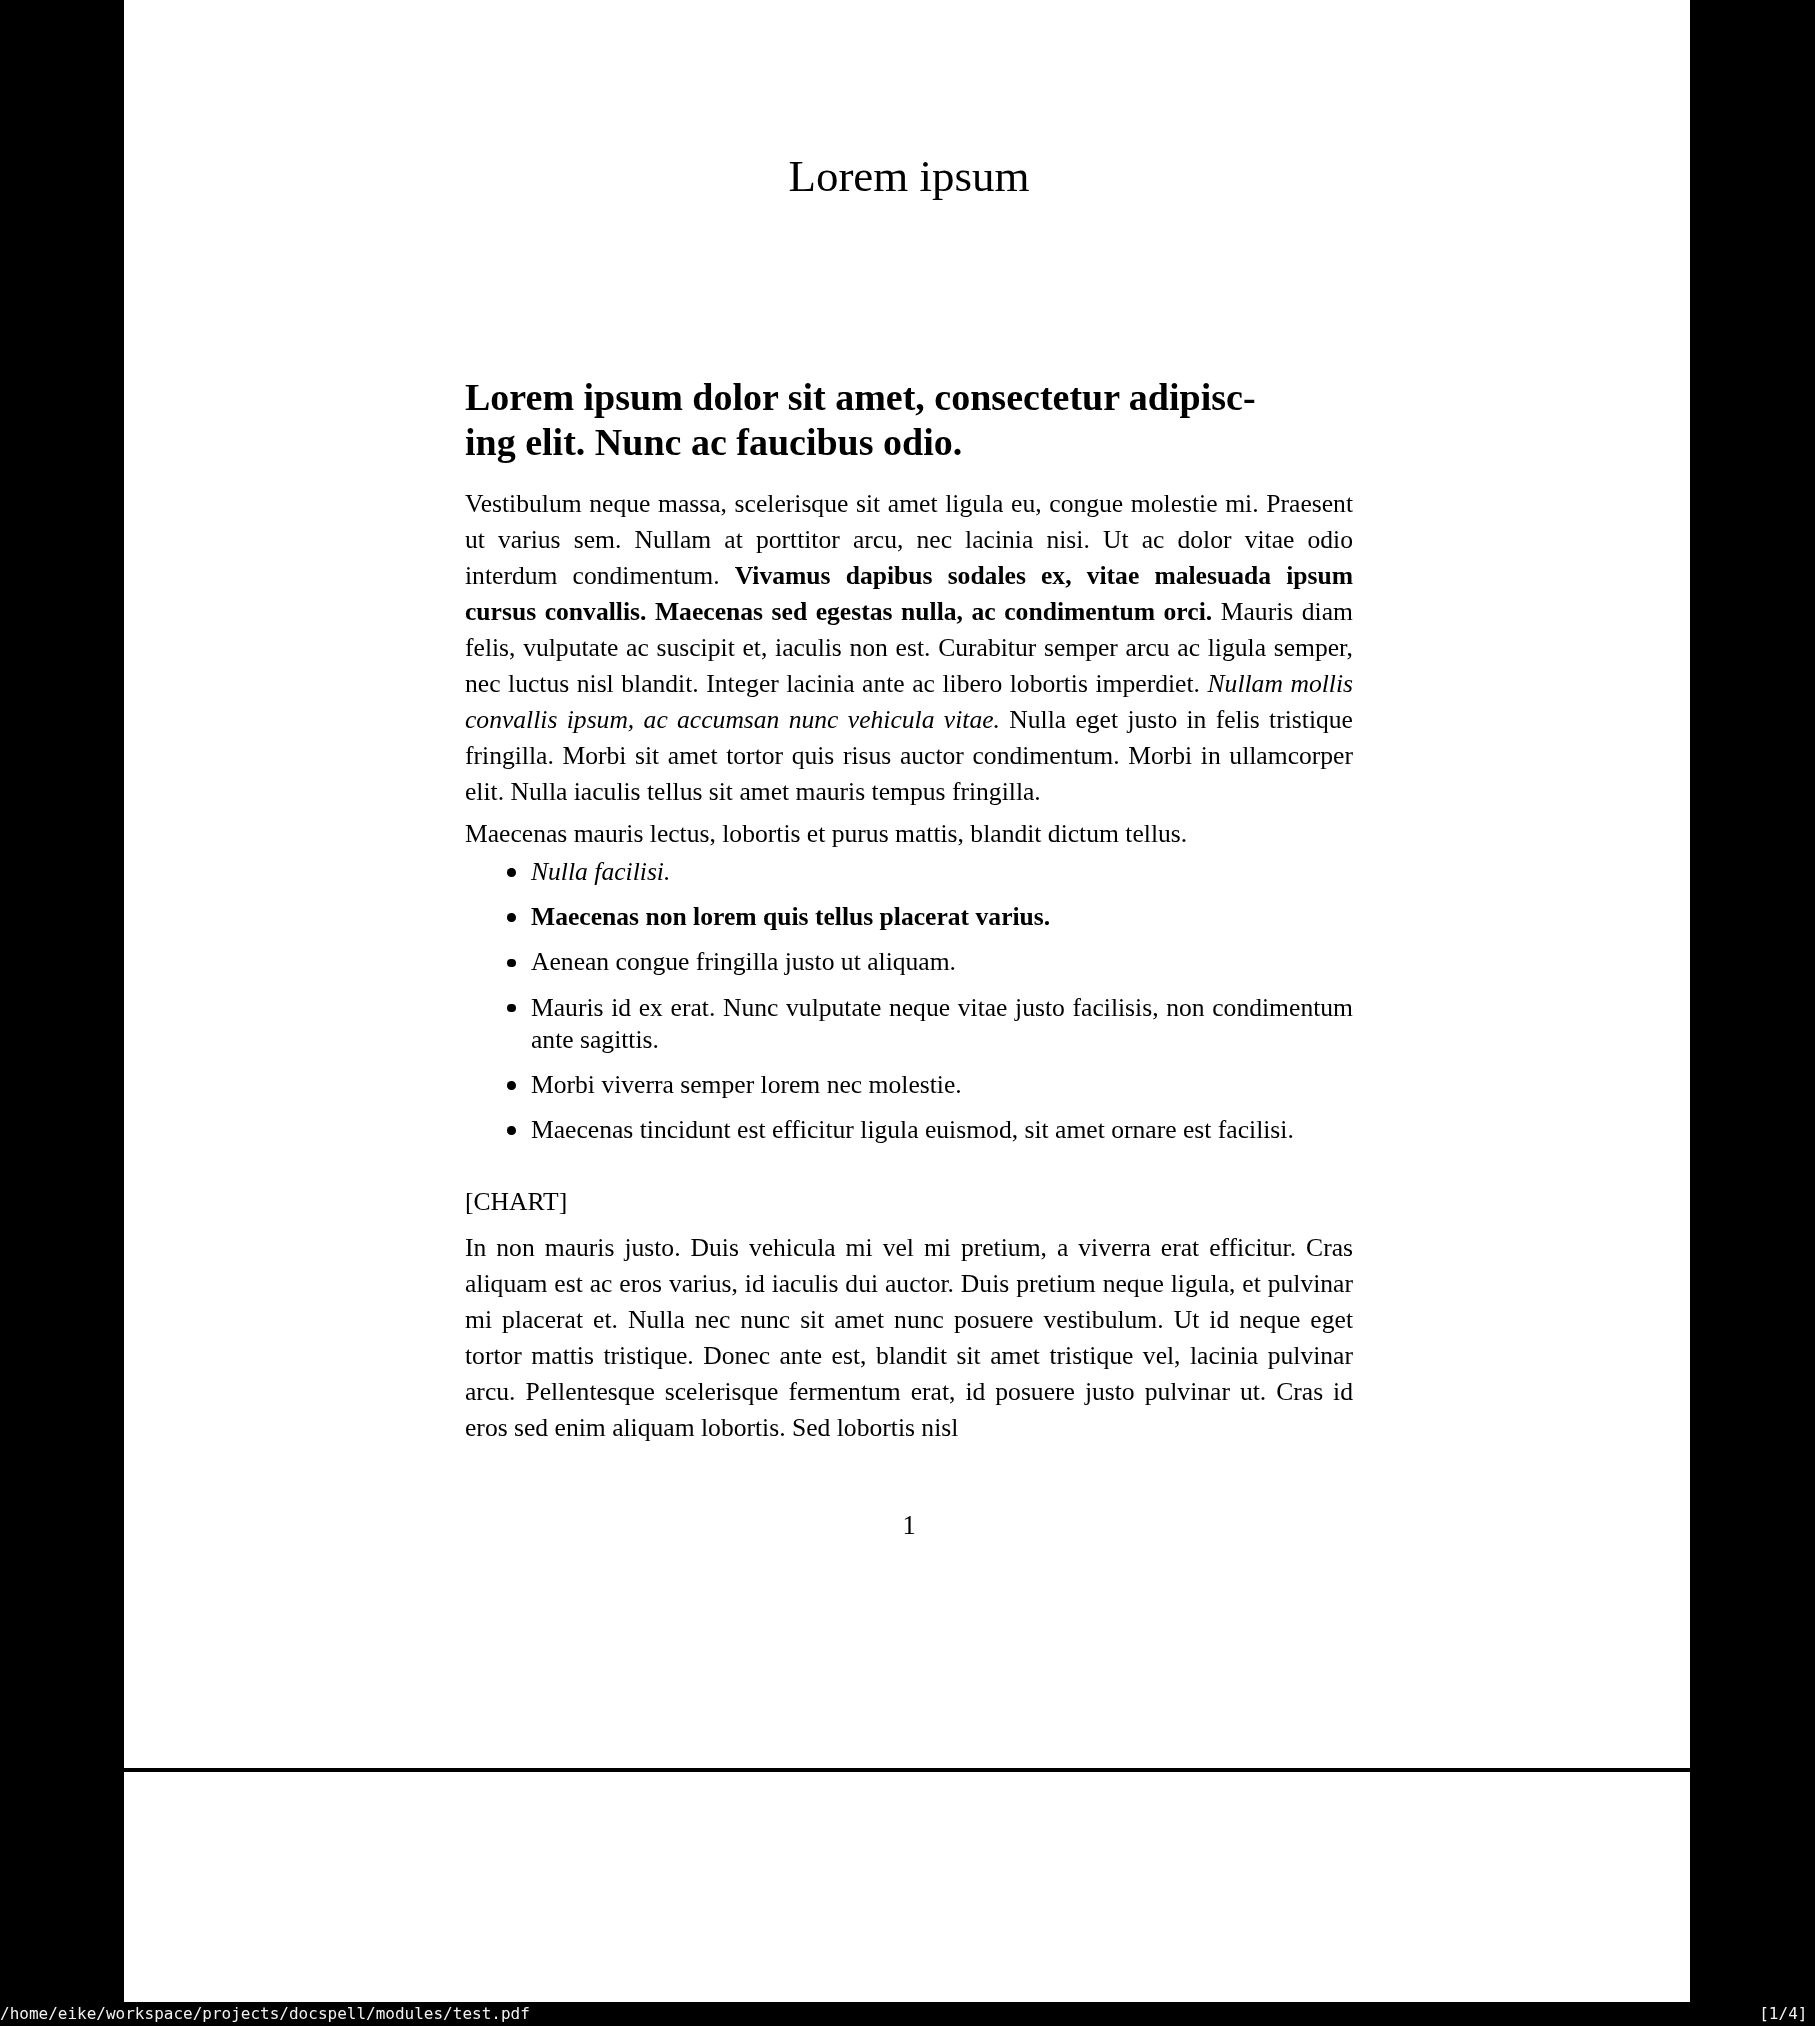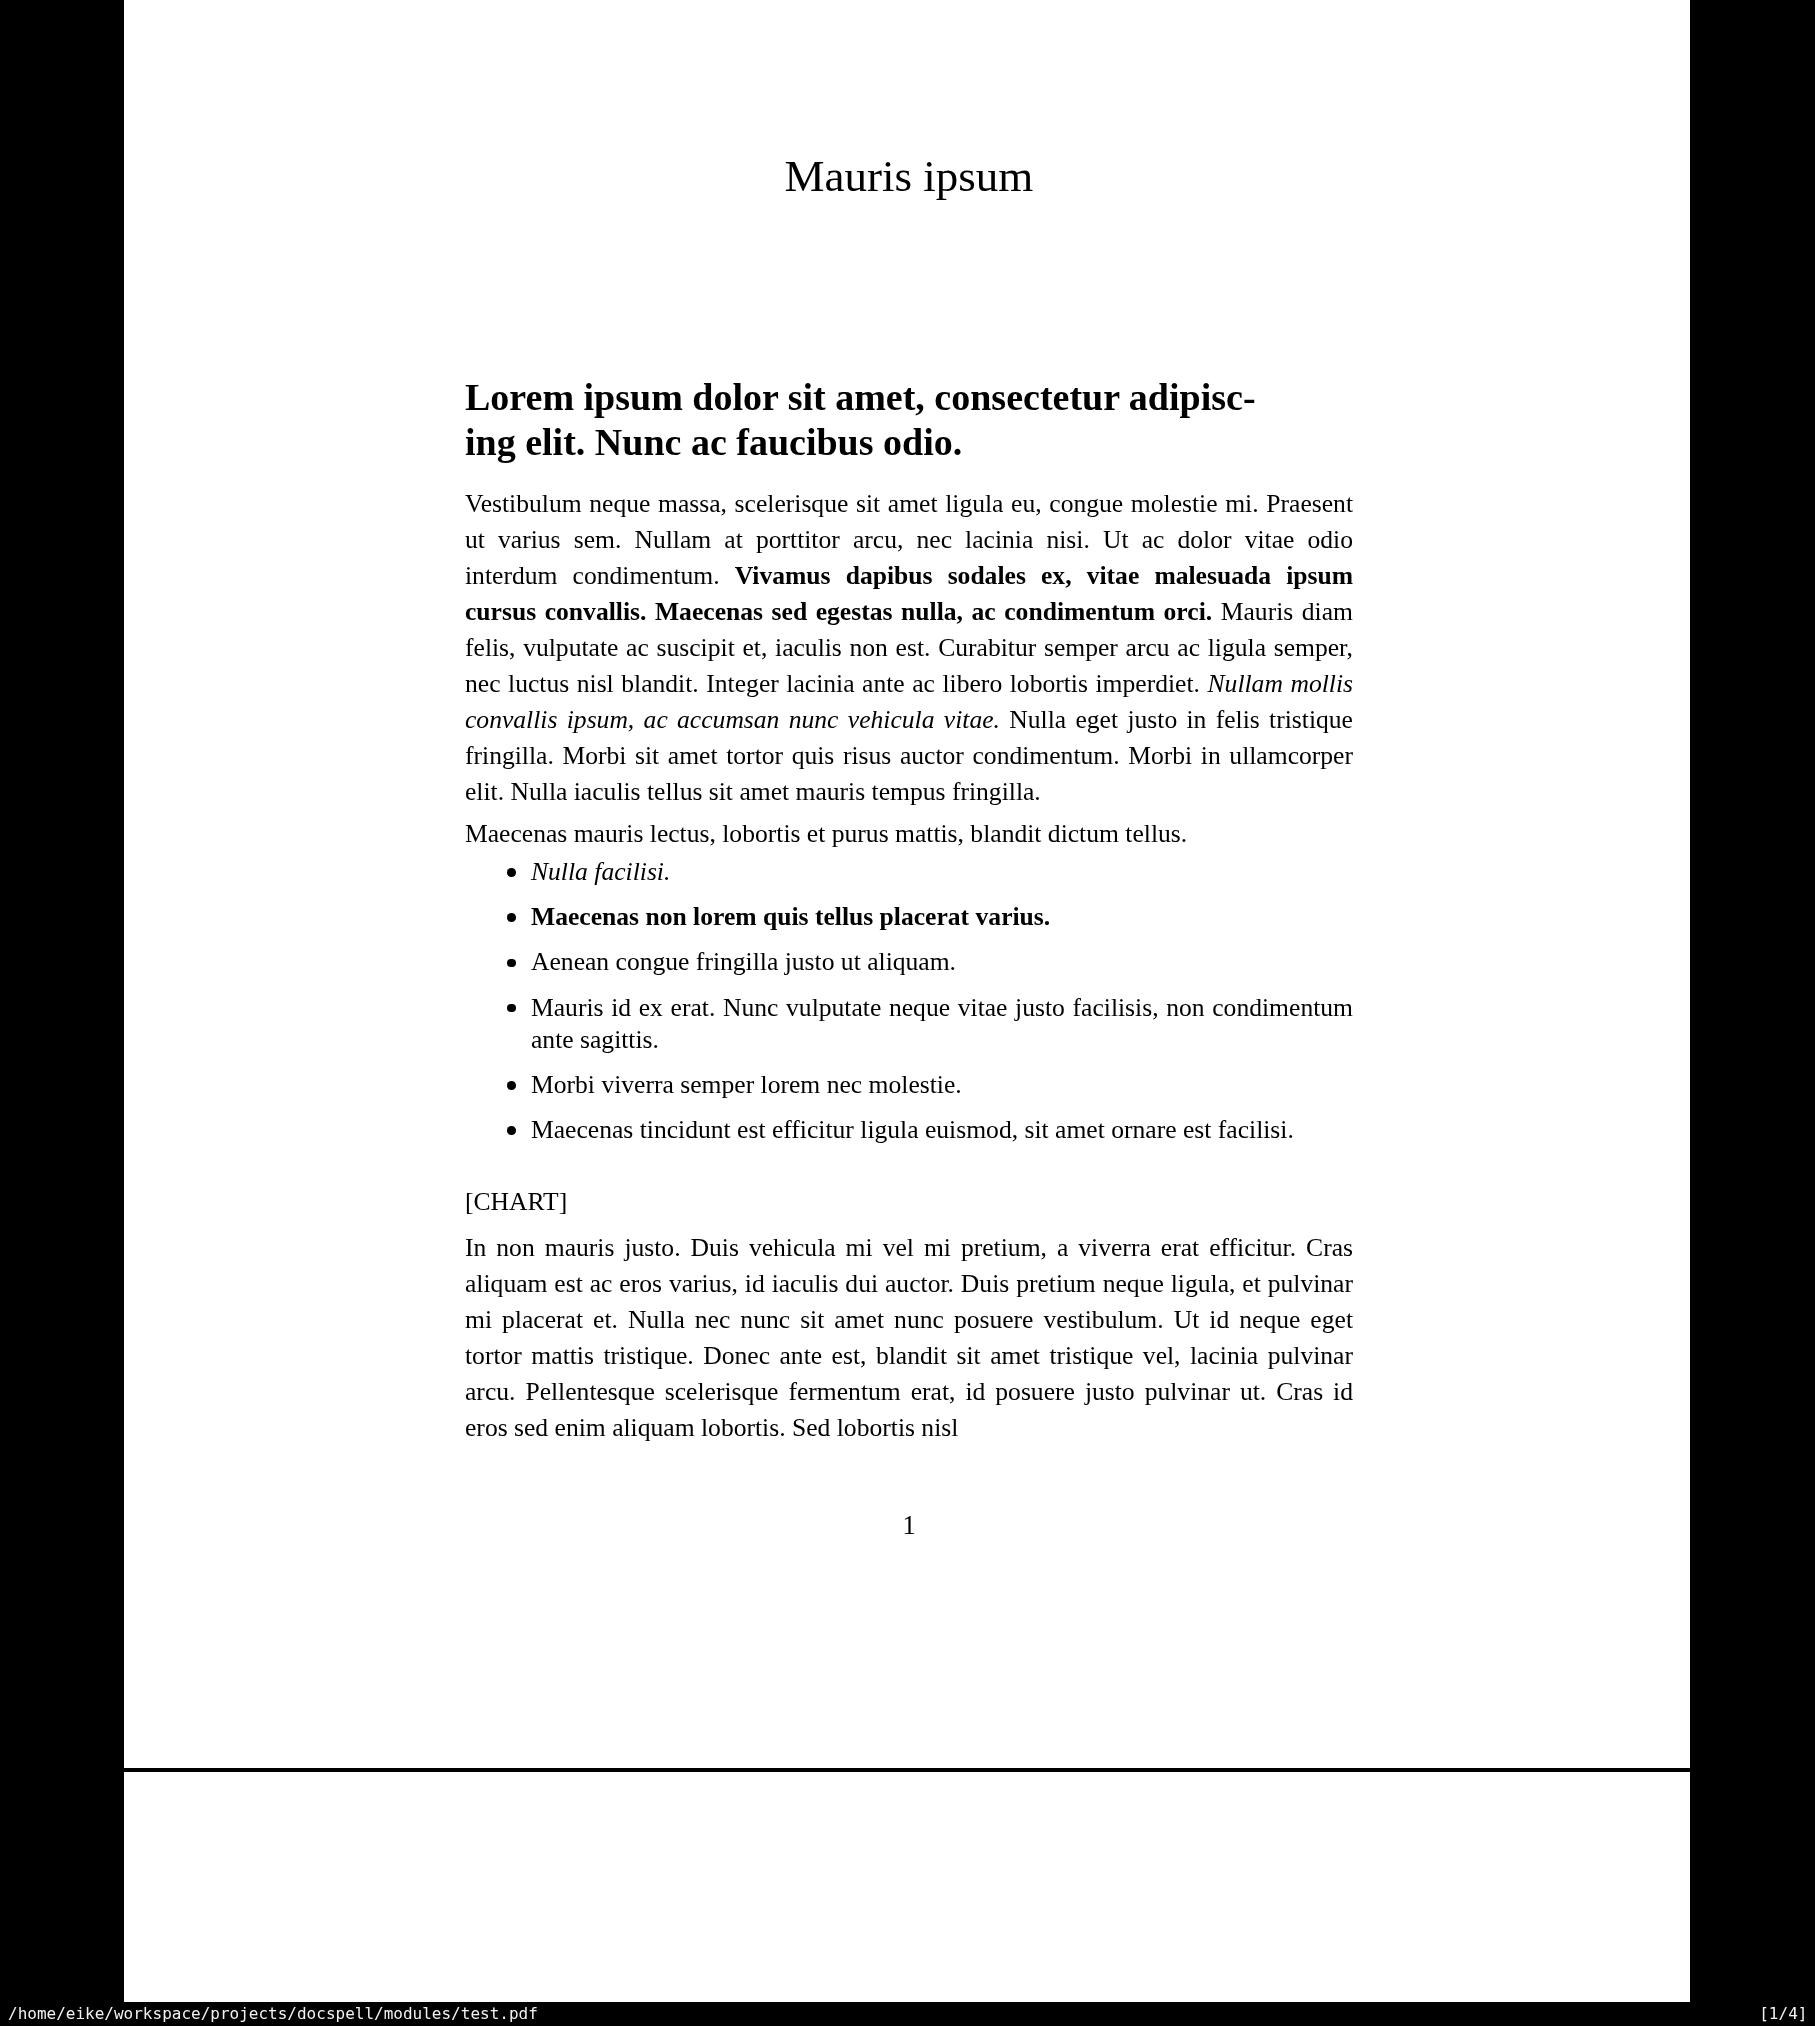--- a/index.html
+++ b/index.html
@@ -91,31 +91,31 @@
     left: 0; top: 2002px;
     width: 1815px; height: 24.6px;
     background: #000;
     color: #f2f2f2;
     font-family: "DejaVu Sans Mono", "Liberation Mono", monospace;
     font-size: 16px;
     line-height: 24.6px;
     display: flex;
     justify-content: space-between;
   }
-  .statusbar .path { padding-left: 8px; white-space: nowrap; }
+  .statusbar .path { padding-left: 0; white-space: nowrap; }
   .statusbar .pageind { padding-right: 7.6px; white-space: nowrap; }
 </style>
 </head>
 <body>
 
 <div class="screen">
 
   <div class="page page1">
 
-    <div class="content doc-title">Mauris ipsum</div>
+    <div class="content doc-title">Lorem ipsum</div>
 
     <div class="content section-heading">
       <div class="hline">Lorem ipsum dolor sit amet, consectetur adipisc-</div>
       <div class="hline">ing elit. Nunc ac faucibus odio.</div>
     </div>
 
     <p class="content para justify para1"><span>Vestibulum neque massa, scelerisque sit amet ligula eu, congue molestie mi. Praesent ut varius sem. Nullam at porttitor arcu, nec lacinia nisi. Ut ac dolor vitae odio interdum condimentum. </span><span class="seg-bold">Vivamus dapibus sodales ex, vitae malesuada ipsum cursus convallis. Maecenas sed egestas nulla, ac condimentum orci.</span><span> Mauris diam felis, vulputate ac suscipit et, iaculis non est. Curabitur semper arcu ac ligula semper, nec luctus nisl blandit. Integer lacinia ante ac libero lobortis imperdiet. </span><span class="seg-italic">Nullam mollis convallis ipsum, ac accumsan nunc vehicula vitae.</span><span> Nulla eget justo in felis tristique fringilla. Morbi sit amet tortor quis risus auctor condimentum. Morbi in ullamcorper elit. Nulla iaculis tellus sit amet mauris tempus fringilla.</span></p>
 
     <p class="content para para2">Maecenas mauris lectus, lobortis et purus mattis, blandit dictum tellus.</p>
 

